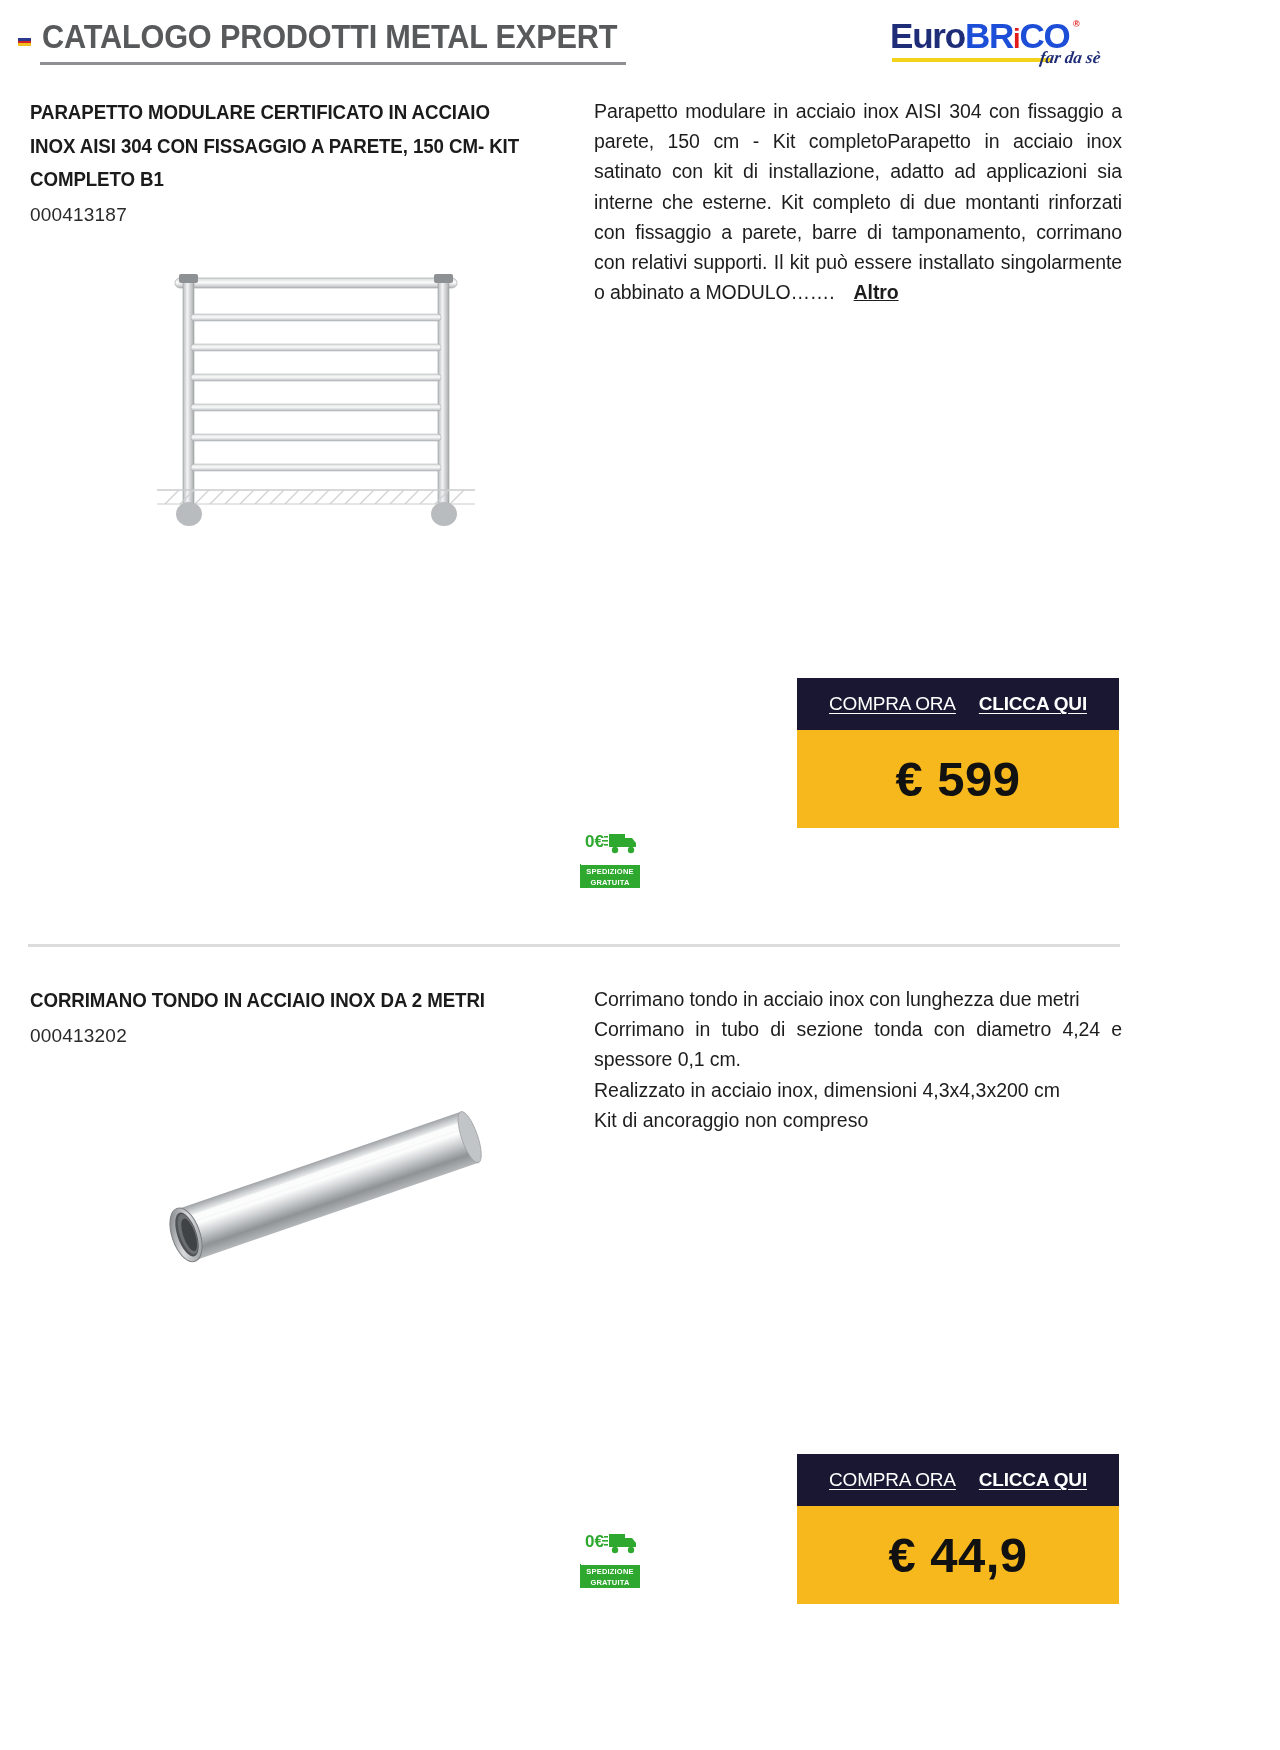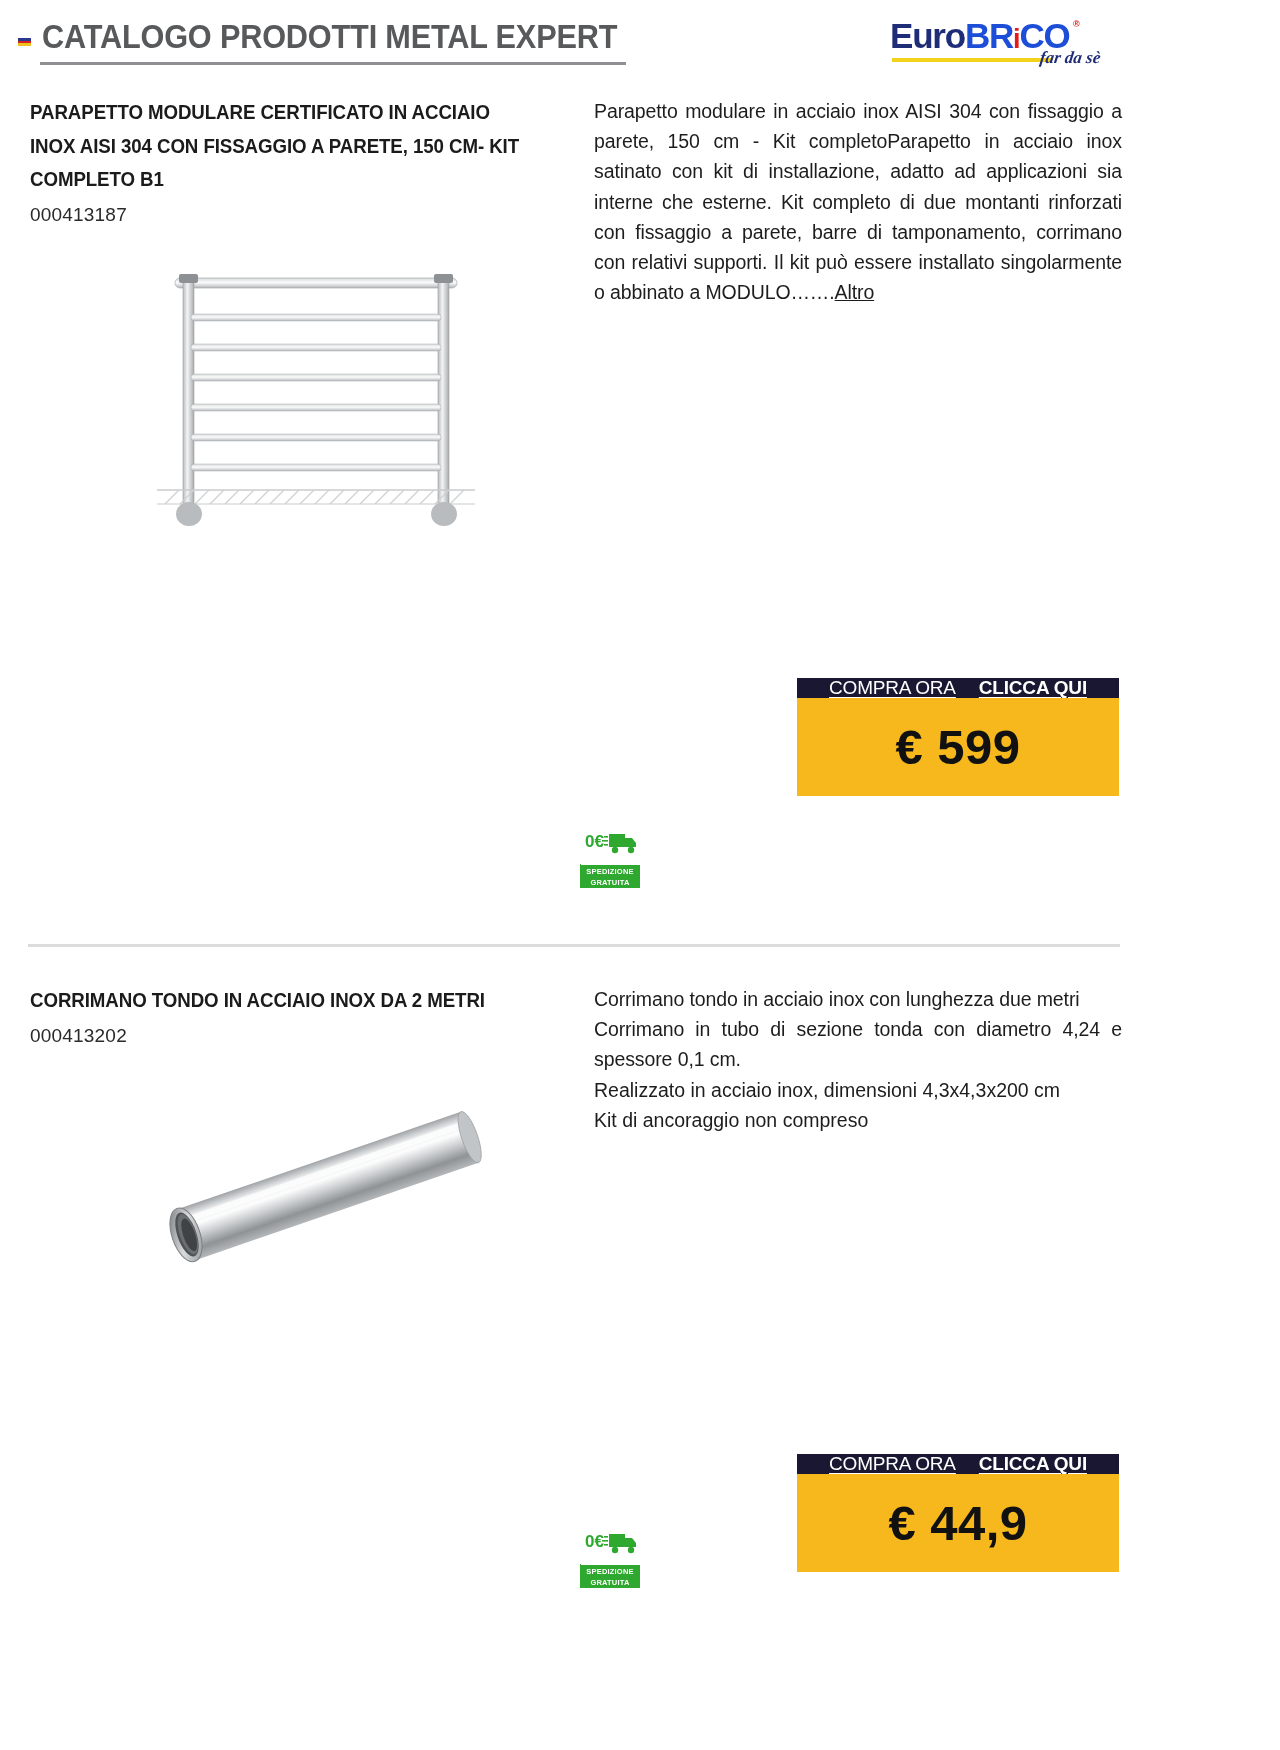--- a/index.html
+++ b/index.html
@@ -80,21 +80,21 @@
   }
   .p-code {
     font-size: 19px; color: #2a2a2a; font-weight: normal;
     margin-top: 7px; letter-spacing: 0.2px;
   }
   .p-desc {
     font-size: 19.5px; color: #1d1d1d; line-height: 1.55;
     text-align: justify; text-justify: inter-word;
     letter-spacing: -0.1px;
   }
-  .p-desc .more { font-weight: normal; text-decoration: underline; }
+  .p-desc .more { font-weight: bold; text-decoration: underline; margin-left: 19px; }
   .p-desc-lines { font-size: 19.5px; color: #1d1d1d; line-height: 1.55; text-align: left; }
 
   
   .img-box { position: absolute; }
   .img1 { left: 135px; top: 156px; width: 360px; height: 290px; }
   .img2 { left: 140px; top: 68px; width: 370px; height: 270px; }
 
   
   .ship-badge {
     position: absolute; width: 60px; height: 66px;
@@ -106,21 +106,21 @@
   .ship-bot {
     width: 60px; height: 24px; background: #2fa82f;
     color: #fff; font-size: 7.5px; font-weight: bold;
     text-align: center; line-height: 1.45; padding-top: 3px;
     letter-spacing: 0.2px;
   }
 
   
   .price-box { position: absolute; width: 322px; }
   .price-head {
-    height: 20px; background: #1a1733;
+    height: 52px; background: #1a1733;
     display: flex; align-items: center; justify-content: center;
     gap: 23px;
   }
   .price-head .ph1 {
     color: #ffffff; font-size: 19px; letter-spacing: -0.2px;
     text-decoration: underline; text-underline-offset: 3px;
   }
   .price-head .ph2 {
     color: #ffffff; font-size: 19px; font-weight: bold; letter-spacing: -0.2px;
     text-decoration: underline; text-underline-offset: 3px;

